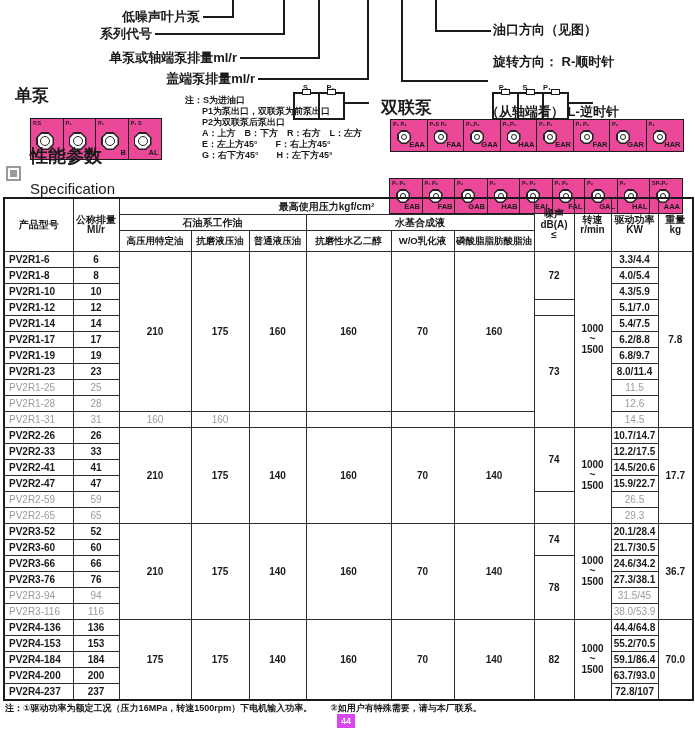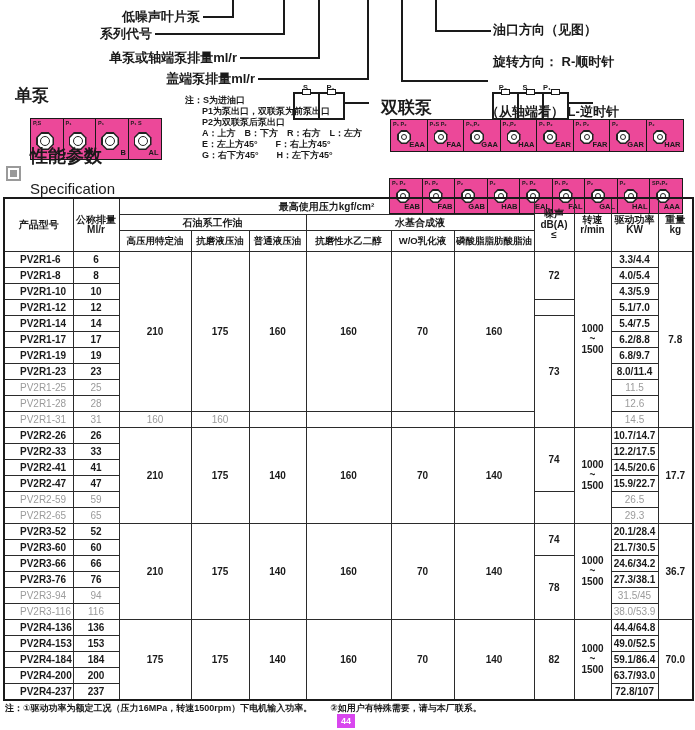--- a/index.html
+++ b/index.html
@@ -68,21 +68,21 @@
   table.spec{position:absolute;left:3px;top:197px;border-collapse:collapse;table-layout:fixed;width:689px;
     font-size:10px;}
   .spec th,.spec td{border:1px solid #2b2b2b;padding:0;text-align:center;vertical-align:middle;
     overflow:hidden;white-space:nowrap;}
   .spec th{font-weight:bold;font-size:10px;}
   .spec thead tr:nth-child(1) th{height:15px;}
   .spec thead tr:nth-child(2) th{height:15px;margin-top:32px;}
   .spec thead tr:nth-child(3) th{height:20px;font-size:9.5px;}
   .spec td{height:15px;font-weight:bold;}
   .pre{white-space:pre-line !important;line-height:1.05;}
-  .spec td.model{text-align:left;padding-left:15px;margin-left:48px;}
+  .spec td.model{text-align:left;padding-left:4px;margin-left:48px;}
   tr.gray td.model,tr.gray td.disp,tr.gray td.power,tr.gray td.rowmerge{color:#9b9b9b;font-weight:normal;}
   .spec{border:2px solid #1a1a1a;}
   
   .footnote{position:absolute;left:5px;top:702px;font-size:9px;font-weight:bold;white-space:nowrap;}
   .pagebadge{position:absolute;left:337px;top:714px;width:18px;height:14px;background:#d946ef;
     color:#fff;font-size:9px;font-weight:bold;text-align:center;line-height:14px;}
 </style>
 </head>
 <body>
 
@@ -471,21 +471,21 @@
         <td class="rowmerge" rowspan="5">82</td>
         <td class="rowmerge pre" rowspan="5">1000
 ~
 1500</td>
         <td class="power">44.4/64.8</td>
         <td class="rowmerge" rowspan="5">70.0</td>
       </tr>
       <tr>
         <td class="model">PV2R4-153</td>
         <td class="disp">153</td>
-        <td class="power">49.0/52.5</td>
+        <td class="power">55.2/70.5</td>
       </tr>
       <tr>
         <td class="model">PV2R4-184</td>
         <td class="disp">184</td>
         <td class="power">59.1/86.4</td>
       </tr>
       <tr>
         <td class="model">PV2R4-200</td>
         <td class="disp">200</td>
         <td class="power">63.7/93.0</td>

